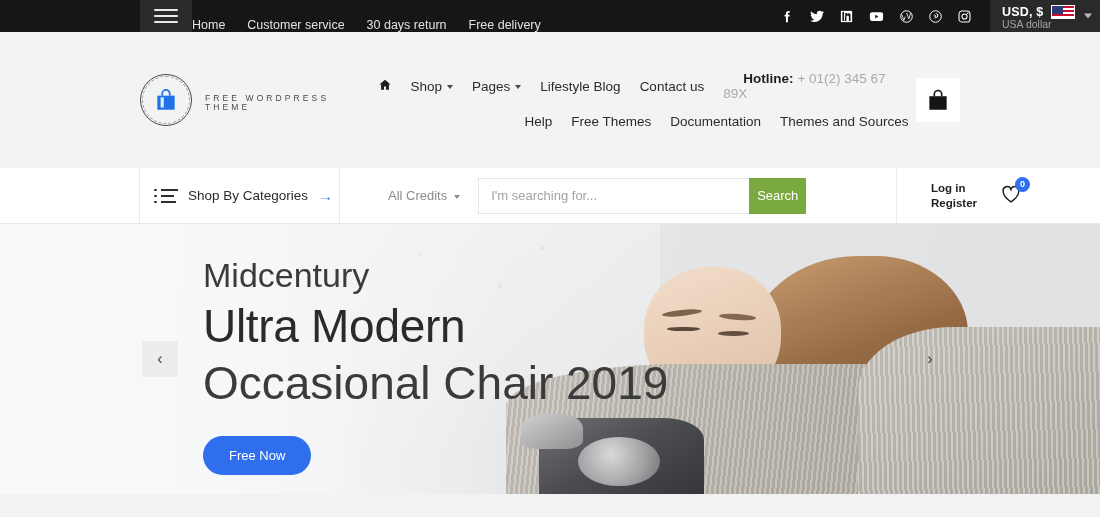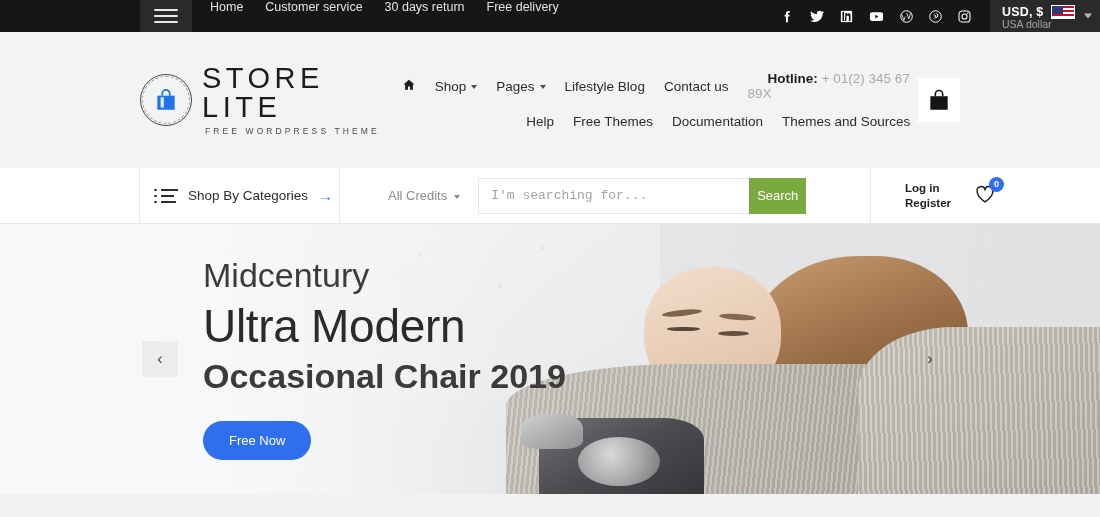--- a/index.html
+++ b/index.html
@@ -17,21 +17,21 @@
   }
   .hamburger-box {
     width: 52px; background: #2a2a2a;
     display: flex; align-items: center; justify-content: center;
     margin-left: 140px; cursor: pointer;
   }
   .hamburger-box .bars { width: 24px; }
   .hamburger-box .bars i {
     display: block; height: 2px; background: #e9e9e9; margin: 4px 0; border-radius: 1px;
   }
-  .topnav { display: flex; align-items: flex-start; gap: 22px; margin-left: 18px; }
+  .topnav { display: flex; align-items: flex-end; gap: 22px; margin-left: 0; }
   .topnav a { color: #e3e3e3; text-decoration: none; white-space: nowrap; }
 
   .top-right { margin-left: auto; display: flex; align-items: stretch; }
   .socials { display: flex; align-items: center; gap: 14px; padding-right: 18px; }
   .socials svg { display: block; }
   .currency {
     background: #2a2a2a; width: 110px; padding: 2px 10px 0 12px;
     display: flex; flex-direction: column; justify-content: center;
     position: relative; cursor: pointer;
   }
@@ -116,32 +116,32 @@
   .allcat {
     display: flex; align-items: center; gap: 7px; font-size: 13px; color: #8b8b8b;
     padding-right: 18px; cursor: pointer; white-space: nowrap;
   }
   .allcat .chev { border-top-color: #8b8b8b; }
   .search-field {
     display: flex; align-items: stretch; height: 36px; width: 328px;
   }
   .search-input {
     flex: 1; border: 1px solid #e6e6e6; border-right: none; background: #fff;
-    padding: 0 12px; font-size: 13px; font-family: Liberation Mono, monospace; color: #333;
+    padding: 0 12px; font-size: 13px; font-family: Liberation Sans, sans-serif; color: #333;
     outline: none;
   }
   .search-input::placeholder { color: #a2a2a2; }
   .search-btn {
     width: 57px; background: #7aa93f; color: #fff; border: none;
     font-size: 13px; font-family: inherit; cursor: pointer;
   }
 
   .account {
     width: 124px; display: flex; align-items: center; gap: 20px;
-    border-left: 1px solid #eaeaea; padding-left: 14px; margin-right: 106px;
+    border-left: 1px solid #eaeaea; padding-left: 14px; margin-right: 80px;
   }
   .acct-text { font-size: 11.5px; font-weight: bold; color: #1e1e1e; line-height: 1.25; cursor: pointer; }
   .wish { position: relative; cursor: pointer; margin-left: 2px; }
   .wish-badge {
     position: absolute; top: -6px; right: -7px; width: 15px; height: 15px;
     border-radius: 50%; background: #2f6fed; color: #fff; font-size: 9px;
     display: flex; align-items: center; justify-content: center; font-weight: bold;
   }
 
   
@@ -225,21 +225,21 @@
       linear-gradient(140deg, #f3f4f5, #e7e9ea);
   }
   .hero-fade-left {
     position: absolute; left: 0; top: 0; width: 46%; height: 100%;
     background: linear-gradient(90deg, #f8f9f9 0%, rgba(247,248,249,.97) 42%, rgba(243,244,245,.55) 78%, rgba(240,241,242,0) 100%);
   }
 
   .hero-content { position: absolute; left: 203px; top: 30px; }
   .h-line1 { font-size: 34px; color: #3b3b3b; font-weight: 300; line-height: 1.28; }
   .h-line2 { font-size: 46px; color: #2a2a2a; font-weight: 300; line-height: 1.22; letter-spacing: -.3px; }
-  .h-line3 { font-size: 34px; color: #3b3b3b; font-weight: 700; line-height: 1.3; }
+  .h-line3 { font-size: 46px; color: #3b3b3b; font-weight: 400; line-height: 1.3; }
   .shop-now {
     margin-top: 23px; display: inline-block; background: #2f6fed; color: #fff;
     font-size: 13px; padding: 12px 26px; border-radius: 22px; border: none;
     cursor: pointer; font-family: inherit;
   }
   .arrow-btn {
     position: absolute; top: 50%; transform: translateY(-50%);
     width: 36px; height: 36px; display: flex; align-items: center;
     justify-content: center; font-size: 16px; color: #4a4a4a; cursor: pointer;
   }
@@ -331,21 +331,20 @@
     <span class="logo-badge">
       <span class="ring"></span>
         <span class="ring2"></span>
       <svg width="26" height="26" viewBox="0 0 24 24">
         <path d="M4 8h16v13H4z" fill="#1f72e8"></path>
         <path d="M8.5 8V6.2a3.5 3.5 0 017 0V8" fill="none" stroke="#1f72e8" stroke-width="1.6"></path>
         <path d="M7 9.5h3v9.5H7z" fill="#fff" opacity=".85"></path>
       </svg>
     </span>
     <span class="logo-text">
-      <span class="logo-title" style="display:block">STORE LITE</span>
       <span class="logo-sub" style="display:block">FREE WORDPRESS THEME</span>
     </span>
   </a>
 
   <div class="header-nav">
     <div class="nav-rows">
       <div class="nav-row">
         <a href="#">
           <svg width="14" height="14" viewBox="0 0 24 24" fill="#1e1e1e">
               <path d="M12 3L2.5 11h2.8v9h5v-5.5h3.4V20h5v-9h2.8z"></path>

